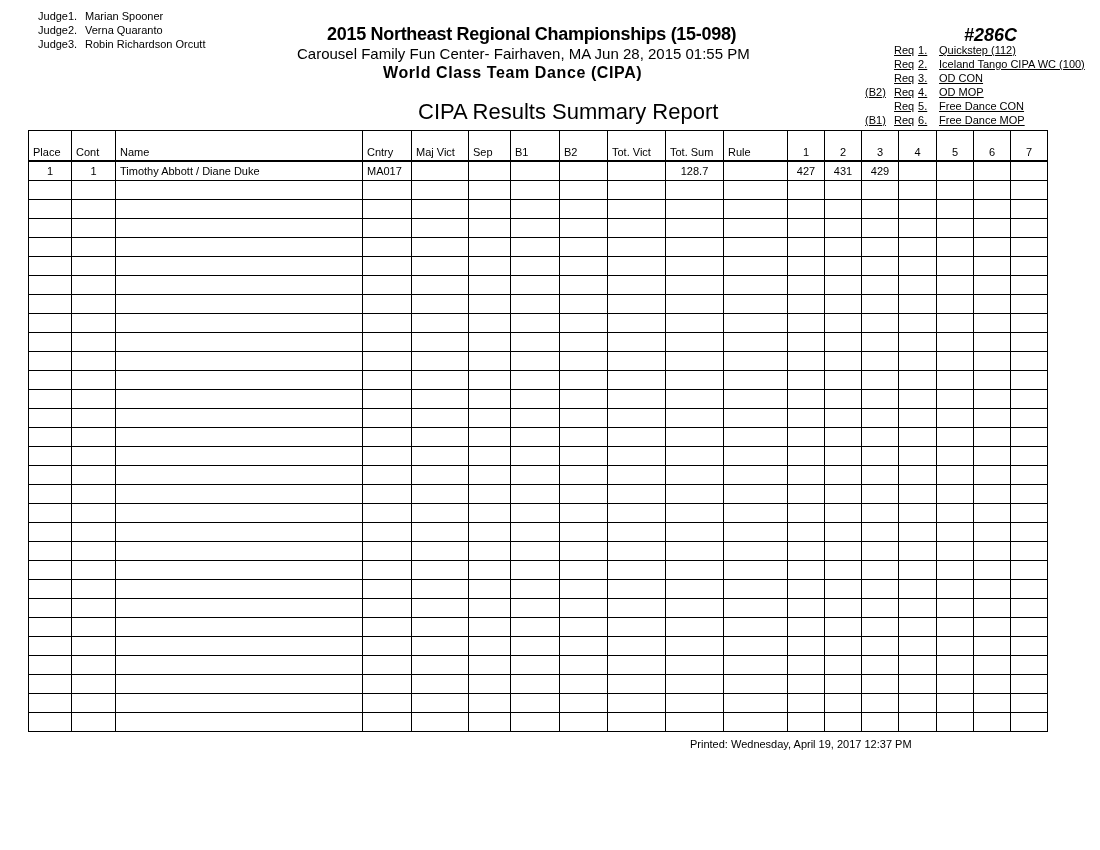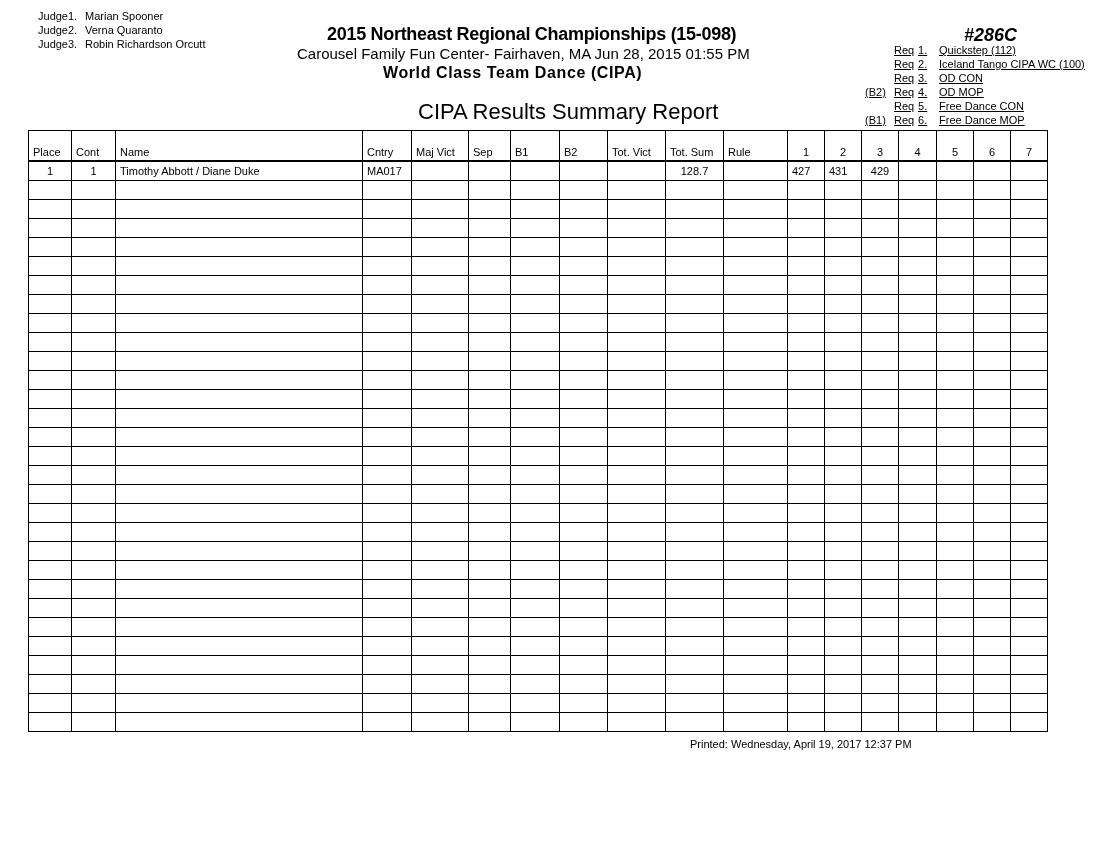--- a/index.html
+++ b/index.html
@@ -20,21 +20,21 @@
   .reqs .pre { width:31px; text-align:center; margin-right:0; }
   .reqs .lbl { width:24px; margin-left:0px; }
   .reqs .num { width:21px; }
   table.grid { position:absolute; left:28px; top:130px; border-collapse:collapse;
                table-layout:fixed; font-size:11px; }
   table.grid td, table.grid th { border:1px solid #000; height:18px; padding:0 4px;
                font-weight:normal; overflow:hidden; white-space:nowrap; }
   table.grid thead th { border-bottom:2px solid #000; text-align:left; height:17px; padding-top:12px; }
   table.grid thead th.c { text-align:center; }
   table.grid td.c { text-align:center; }
-  table.grid td.r { text-align:left; }
+  table.grid td.r { text-align:center; }
   .printed { left:690px; top:727px; font-size:11px;margin-top:11px; }
 </style>
 </head>
 <body>
 
 <div class="abs judges">
   <div class="row"><span class="lbl">Judge</span><span class="num">1.</span><span>Marian Spooner</span></div>
   <div class="row"><span class="lbl">Judge</span><span class="num">2.</span><span>Verna Quaranto</span></div>
   <div class="row"><span class="lbl">Judge</span><span class="num">3.</span><span>Robin Richardson Orcutt</span></div>
 </div>

